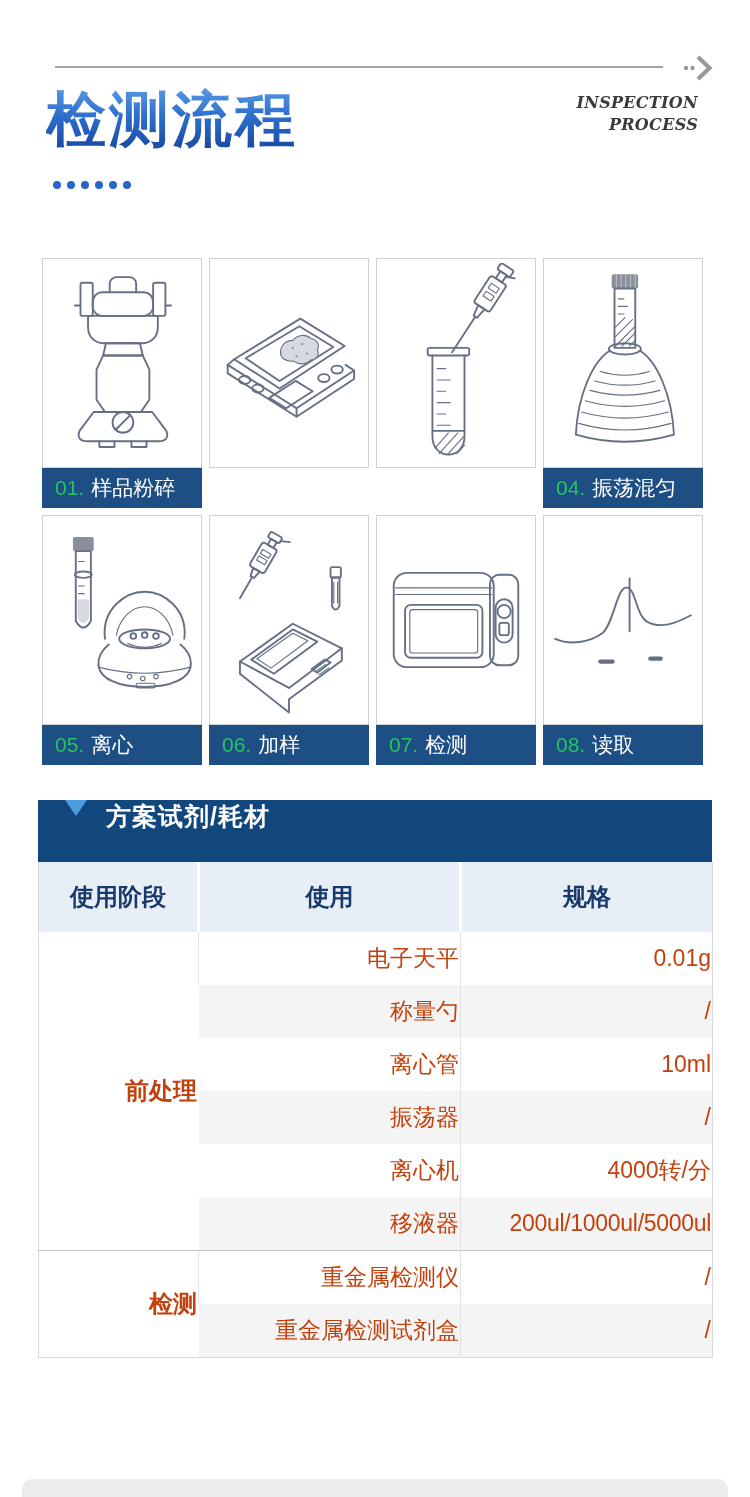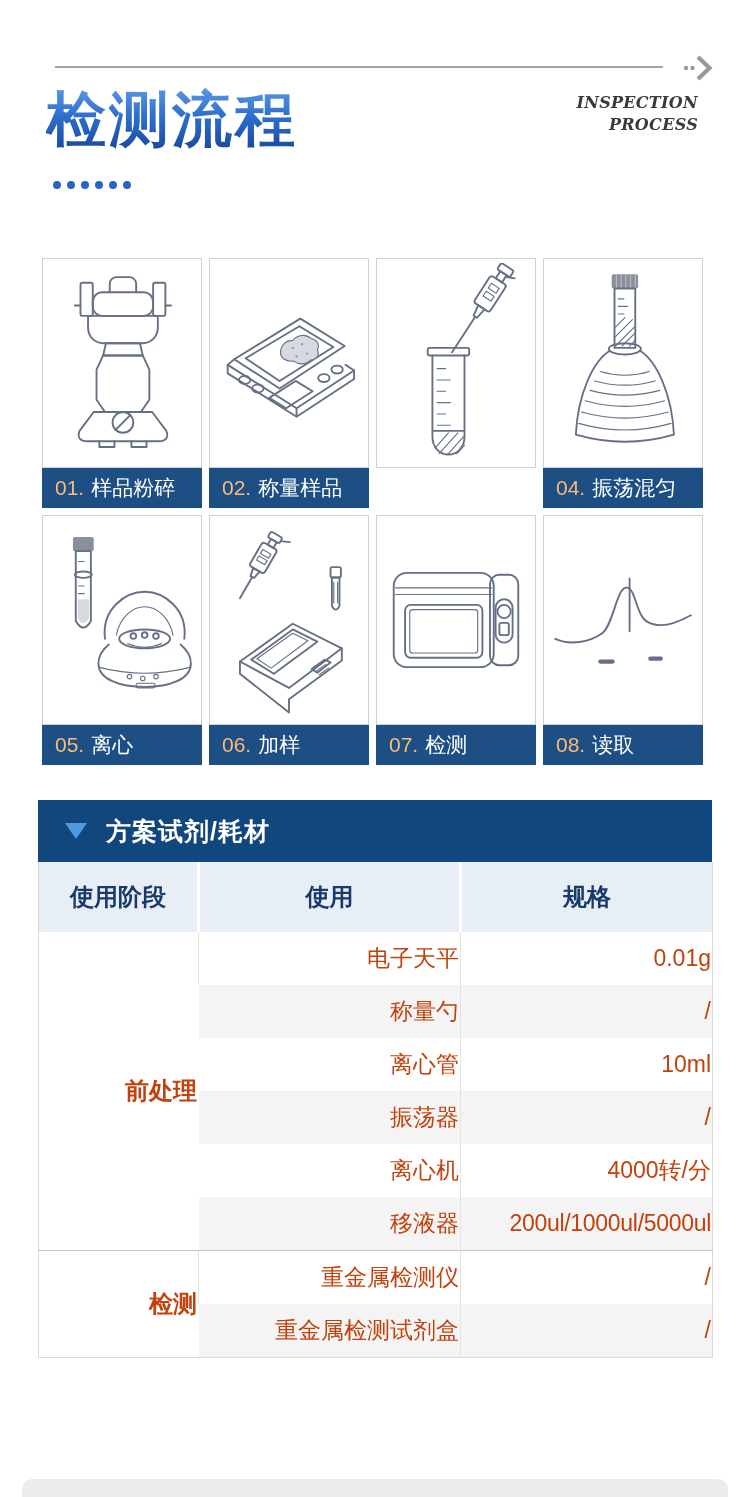--- a/index.html
+++ b/index.html
@@ -21,25 +21,25 @@
 
   
   .process-grid{left:42px;top:258px;width:661px;display:grid;
       grid-template-columns:repeat(4,160px);grid-column-gap:7px;grid-row-gap:7px;}
   .step-card{width:160px;}
   .step-figure{height:210px;background:#fff;border:1px solid #ccd1d8;box-sizing:border-box;
       display:flex;align-items:center;justify-content:center;}
   .step-figure svg{width:152px;height:200px;}
   .step-label{height:40px;background:#1d4e84;color:#fff;display:flex;align-items:center;
       padding-left:13px;font-size:21px;box-sizing:border-box;white-space:nowrap;}
-  .step-num{color:#fdba74;margin-right:7px;}
+  .step-num{color:#22c55e;margin-right:7px;}
 
   
   .spec-wrap{left:38px;top:800px;width:674px;}
-  .table-title{height:62px;background:#12477e;color:#fff;display:flex;align-items:center;
+  .table-title{height:62px;background:#12477e;color:#fff;display:flex;align-items:flex-start;
       padding-left:27px;font-size:25px;font-weight:700;letter-spacing:1px;box-sizing:border-box;}
   .tri-down{width:0;height:0;border-left:11px solid transparent;border-right:11px solid transparent;
       border-top:16px solid #4d9ae0;margin-right:19px;}
   table.spec{width:674px;border-collapse:collapse;table-layout:fixed;
       border:1px solid #d9d9d9;border-top:none;}
   table.spec col.c1{width:160px;} table.spec col.c2{width:262px;} table.spec col.c3{width:252px;}
   table.spec th{height:68px;background:#e8eef5;color:#17396b;font-size:24px;font-weight:700;text-align:center;}
   table.spec th + th{border-left:3px solid #fff;margin-left:48px;}
   table.spec td{height:51px;text-align:right;vertical-align:middle;color:#c2410c;font-size:23px;}
   table.spec td + td{border-left:1px solid #e2e2e2;}
@@ -121,24 +121,20 @@
             <circle cx="88" cy="99" r="1.2" fill="#8b93a0" stroke="none"></circle>
         <path d="M22 102l-7 6 73 46 61-40-9-6"></path>
         <path d="M15 108v9l73 46v-9M149 114v9l-61 40"></path>
         <ellipse cx="33" cy="124" rx="6" ry="4.2"></ellipse>
             <ellipse cx="47" cy="133" rx="6" ry="4.2"></ellipse>
         <path d="M59 143l28-18 18 11-28 18z"></path>
         <ellipse cx="117" cy="122" rx="6" ry="4.2"></ellipse>
             <ellipse cx="131" cy="113" rx="6" ry="4.2"></ellipse>
       </g>
         </svg>
-    </div>
-    <div class="step-label">
-      <span class="step-num">02.</span>
-      <span>称量样品</span>
     </div>
   </div>
 
   <div class="step-card">
     <div class="step-figure">
       <svg viewBox="0 0 160 212">
           <g class="lineart">
         <g transform="translate(14 -4) rotate(33 100 40)">
           <rect x="92" y="2" width="16" height="8" rx="2"></rect>
           <rect x="96" y="10" width="8" height="9"></rect>

